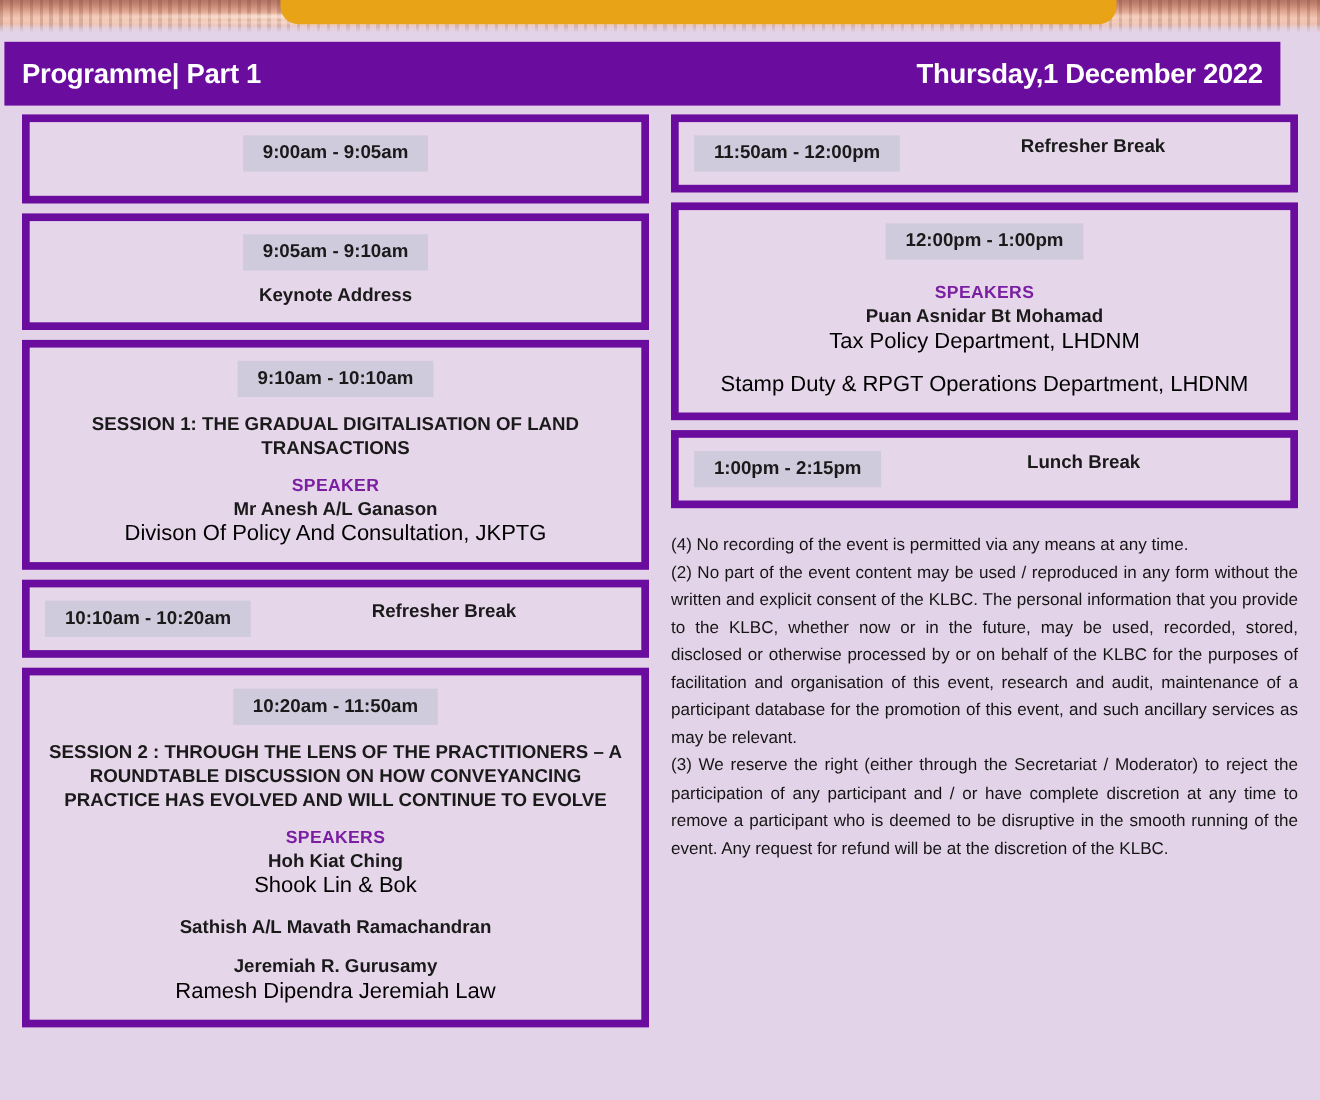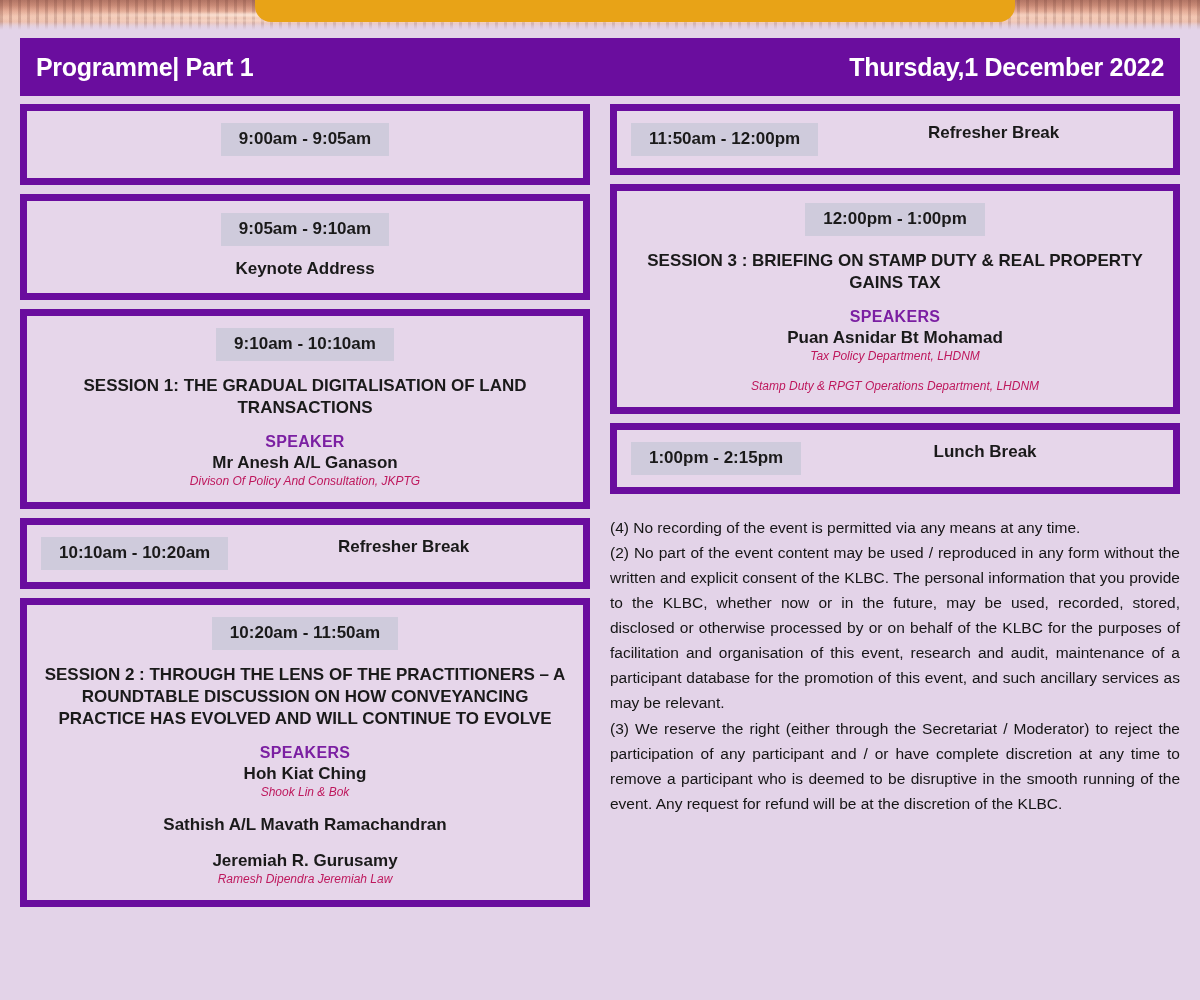--- a/index.html
+++ b/index.html
@@ -74,21 +74,21 @@
     position: absolute;
     left: 0; right: 0; bottom: 0;
     height: 8px;
     background: linear-gradient(180deg, rgba(227,211,232,0) 0%, #e3d3e8 100%);
   }
 
   
   .header {
     position: absolute;
     top: 38px;
-    left: 20px;
+    left: 4px;
     width: 1160px;
     height: 58px;
     background: #6a0d9e;
     display: flex;
     align-items: center;
     justify-content: space-between;
     padding: 0 16px;
   }
   .header-title,
   .header-date {
@@ -159,23 +159,22 @@
     font-weight: bold;
     margin-top: 14px;
     letter-spacing: .3px;
   }
   .speaker-name {
     font-size: 17px;
     font-weight: bold;
     margin-top: 2px;
   }
   .speaker-org {
-    font-size: 12px;
-    font-style: italic;
-    color: #be185d;
+    font-size: 20px;
+    color: #000000;
     margin-top: 1px;
   }
   .speaker-block + .speaker-block { margin-top: 16px; }
 
   
   .terms {
     margin-top: 12px;
     font-size: 15.5px;
     line-height: 1.62;
     text-align: justify;
@@ -219,21 +218,21 @@
         </div><div class="speaker-block">
           <div class="speaker-name">Jeremiah R. Gurusamy</div>
           <div class="speaker-org">Ramesh Dipendra Jeremiah Law</div>
         </div></div>
     </div>
   <div class="col" id="right-col">
       <div class="card break-row">
         <div class="time-chip">11:50am - 12:00pm</div>
         <div class="break-label">Refresher Break</div>
       </div>
-      <div class="card"><div class="time-chip">12:00pm - 1:00pm</div><div class="session-title">SESSION 3 : BRIEFING ON STAMP DUTY &amp; REAL PROPERTY GAINS TAX</div><div class="speaker-head">SPEAKERS</div><div class="speaker-block" style="margin-top: 0px;">
+      <div class="card"><div class="time-chip">12:00pm - 1:00pm</div><div class="speaker-head">SPEAKERS</div><div class="speaker-block" style="margin-top: 0px;">
           <div class="speaker-name">Puan Asnidar Bt Mohamad</div>
           <div class="speaker-org">Tax Policy Department, LHDNM</div>
         </div><div class="speaker-block">
           <div class="speaker-org">Stamp Duty &amp; RPGT Operations Department, LHDNM</div>
         </div></div>
       <div class="card break-row">
         <div class="time-chip">1:00pm - 2:15pm</div>
         <div class="break-label">Lunch Break</div>
       </div>
       <div class="terms">

